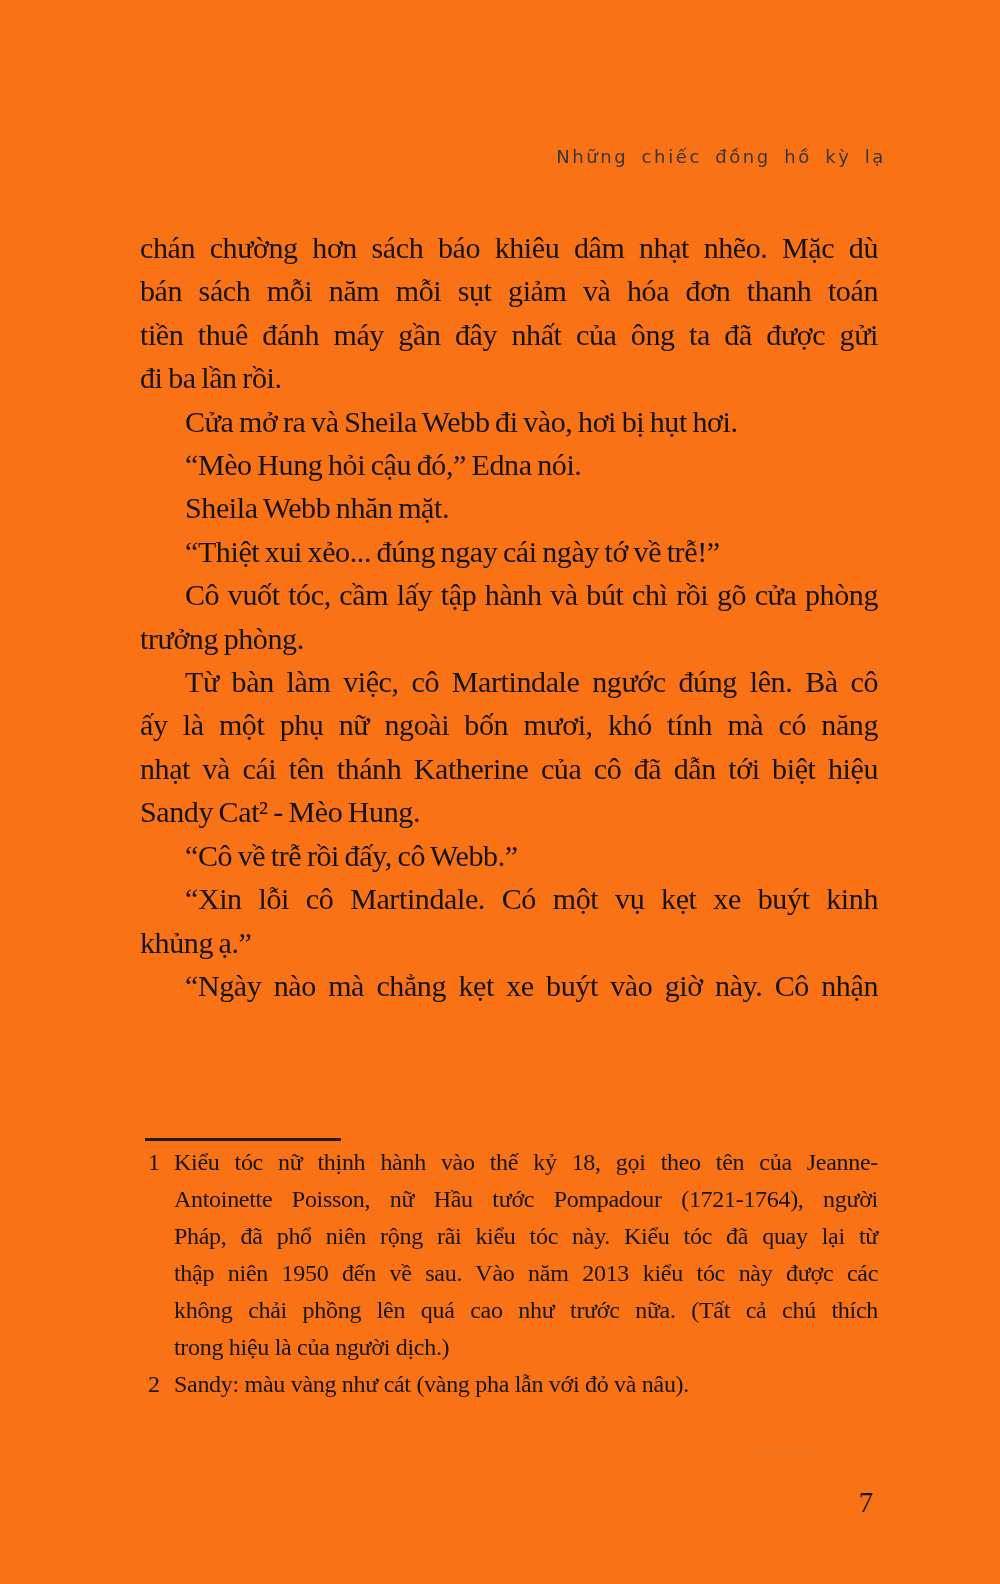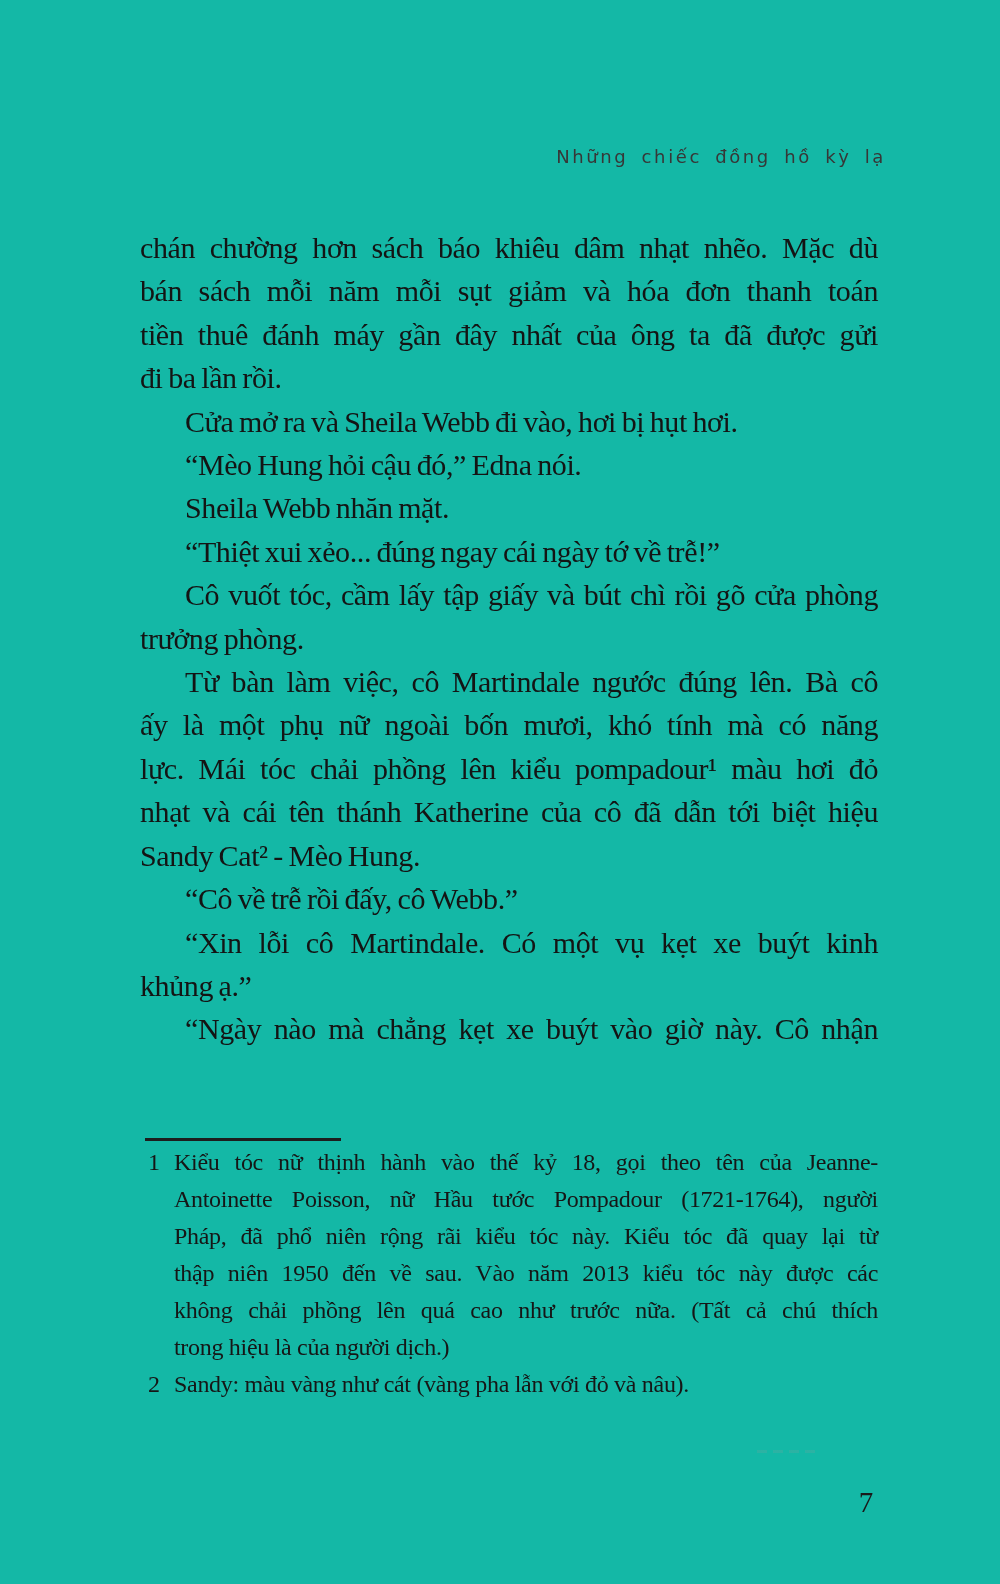--- a/index.html
+++ b/index.html
@@ -1,20 +1,20 @@
 <!DOCTYPE html>
 <html><head>
 <meta charset="utf-8">
 <style>
   html,body{margin:0;padding:0;background:#e8e8e6;}
   .page{
     position:relative;
     width:1000px;height:1584px;
     margin:0 auto;
-    background:#14b8a6;
+    background:#f97316;
     font-family:"Liberation Serif", serif;
     color:#161616;
     overflow:hidden;
   }
   
   .running-header{
     position:absolute;
     top:146px; right:114px;
     font-family:"DejaVu Sans", sans-serif;
     font-size:18px;
@@ -87,26 +87,25 @@
     <div class="bl">đi ba lần rồi.</div>
 
     <div class="bl ind">Cửa mở ra và Sheila Webb đi vào, hơi bị hụt hơi.</div>
 
     <div class="bl ind">“Mèo Hung hỏi cậu đó,” Edna nói.</div>
 
     <div class="bl ind">Sheila Webb nhăn mặt.</div>
 
     <div class="bl ind">“Thiệt xui xẻo... đúng ngay cái ngày tớ về trễ!”</div>
 
-    <div class="bl ind jf">Cô vuốt tóc, cầm lấy tập giấy và bút chì rồi gõ cửa phòng</div>
+    <div class="bl ind jf">Cô vuốt tóc, cầm lấy tập hành và bút chì rồi gõ cửa phòng</div>
     <div class="bl">trưởng phòng.</div>
 
     <div class="bl ind jf">Từ bàn làm việc, cô Martindale ngước đúng lên. Bà cô</div>
     <div class="bl jf">ấy là một phụ nữ ngoài bốn mươi, khó tính mà có năng</div>
-    <div class="bl jf">lực. Mái tóc chải phồng lên kiểu pompadour¹ màu hơi đỏ</div>
     <div class="bl jf">nhạt và cái tên thánh Katherine của cô đã dẫn tới biệt hiệu</div>
     <div class="bl">Sandy Cat² - Mèo Hung.</div>
 
     <div class="bl ind">“Cô về trễ rồi đấy, cô Webb.”</div>
 
     <div class="bl ind jf">“Xin lỗi cô Martindale. Có một vụ kẹt xe buýt kinh</div>
     <div class="bl">khủng ạ.”</div>
 
     <div class="bl ind jf">“Ngày nào mà chẳng kẹt xe buýt vào giờ này. Cô nhận</div>
   </main>

